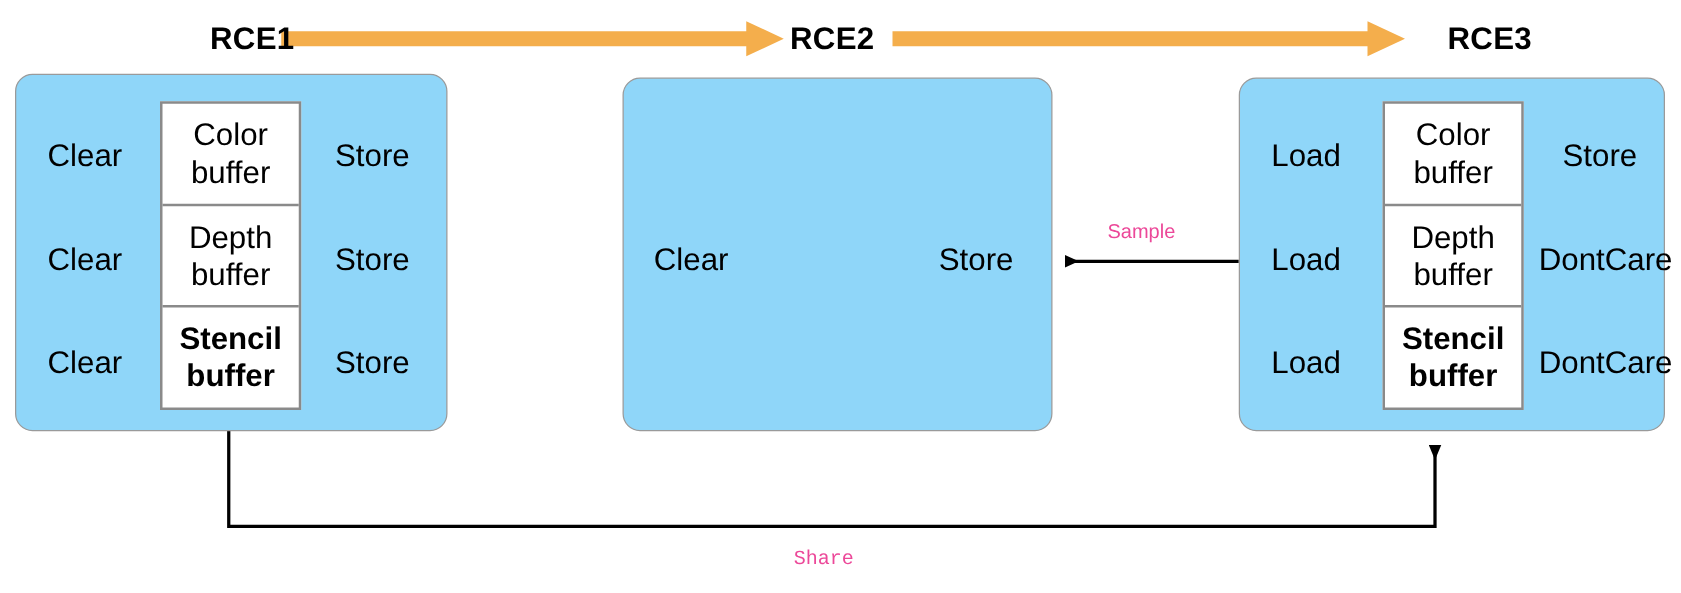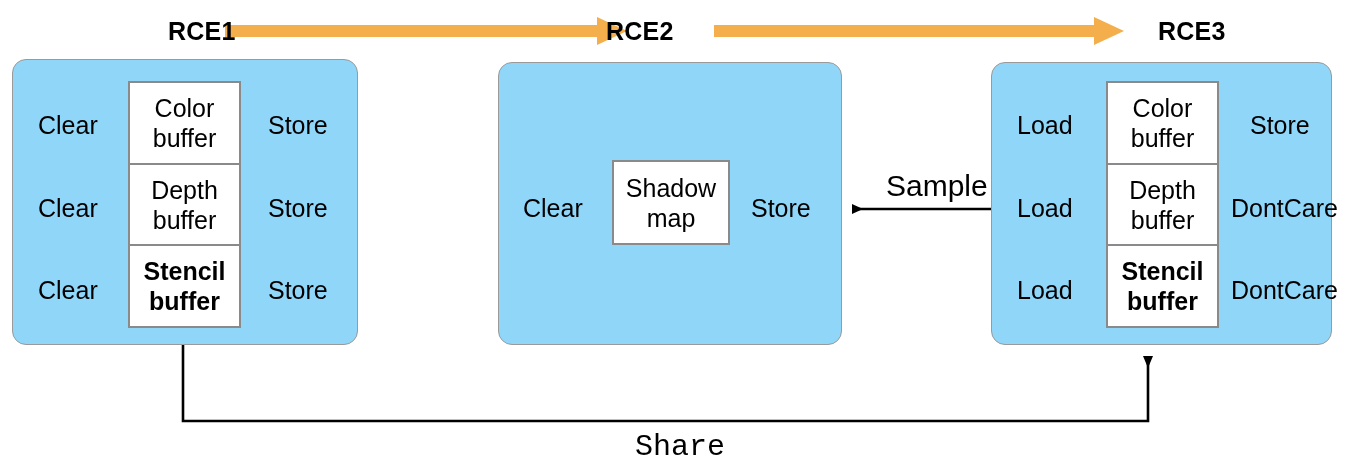--- a/index.html
+++ b/index.html
@@ -89,24 +89,24 @@
     line-height: 25px;
     white-space: nowrap;
     color: #000000;
   }
   .action-left  { text-align: left; }
   .action-right { text-align: right; }
 
   
   .edge-label {
     position: absolute;
-    font-size: 30px;
+    font-size: 16px;
     line-height: 25px;
     white-space: nowrap;
-    color: #000000;
+    color: #ec4899;
   }
 
   svg.overlay {
     position: absolute;
     left: 0; top: 0;
     width: 1345px;
     height: 474px;
     overflow: visible;
     pointer-events: none;
   }
@@ -139,21 +139,21 @@
     <g>
       <line x1="991" y1="209" x2="852" y2="209" stroke="#000000" stroke-width="2.6" marker-end="url(#blk-arrow-left)"></line>
     </g>
 
     <g>
       <path d="M183,344 L183,421 L1148,421 L1148,357" fill="none" stroke="#000000" stroke-width="2.6" stroke-linejoin="miter" marker-end="url(#blk-arrow-up)"></path>
     </g>
   </svg>
 
   <div class="pass-label" style="left:168px; top:19px;">RCE1</div>
-  <div class="pass-label" style="left:606px; top:19px;">RCE2</div>
+  <div class="pass-label" style="left:632px; top:19px;">RCE2</div>
   <div class="pass-label" style="left:1158px; top:19px;">RCE3</div>
 
   <div class="stage" style="left:12px; top:59px; width:346px; height:286px;"></div>
 
   <div class="buffer-stack" style="left:128px; top:81px; width:113px; height:247px;">
     <div class="buffer-cell">
       <span>
         <span>Color</span><br>
         <span>buffer</span>
       </span>
@@ -175,26 +175,20 @@
   <div class="action-label action-left" style="left:38px;  top:113px;">Clear</div>
   <div class="action-label action-left" style="left:38px;  top:196px;">Clear</div>
   <div class="action-label action-left" style="left:38px;  top:278px;">Clear</div>
 
   <div class="action-label action-right" style="left:268px; top:113px;">Store</div>
   <div class="action-label action-right" style="left:268px; top:196px;">Store</div>
   <div class="action-label action-right" style="left:268px; top:278px;">Store</div>
 
   <div class="stage" style="left:498px; top:62px; width:344px; height:283px;"></div>
 
-  <div class="single-box" style="left:612px; top:160px; width:118px; height:85px;">
-    <span>
-      <span>Shadow</span><br>
-      <span>map</span>
-    </span>
-  </div>
 
   <div class="action-label action-left" style="left:523px; top:196px;">Clear</div>
   <div class="action-label action-right" style="left:751px; top:196px;">Store</div>
 
   <div class="stage" style="left:991px; top:62px; width:341px; height:283px;"></div>
 
   <div class="buffer-stack" style="left:1106px; top:81px; width:113px; height:247px;">
     <div class="buffer-cell">
       <span>
         <span>Color</span><br>

